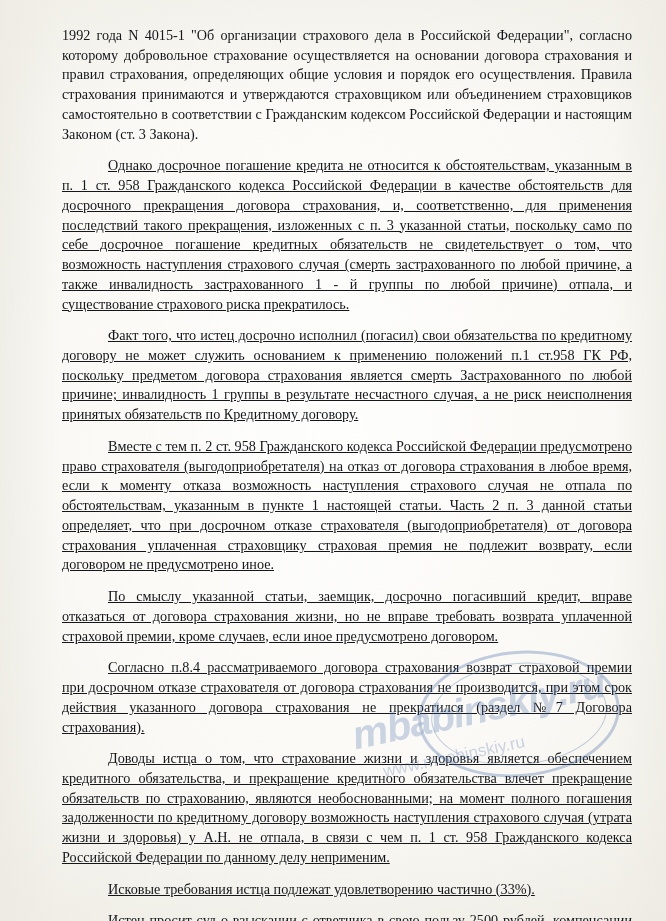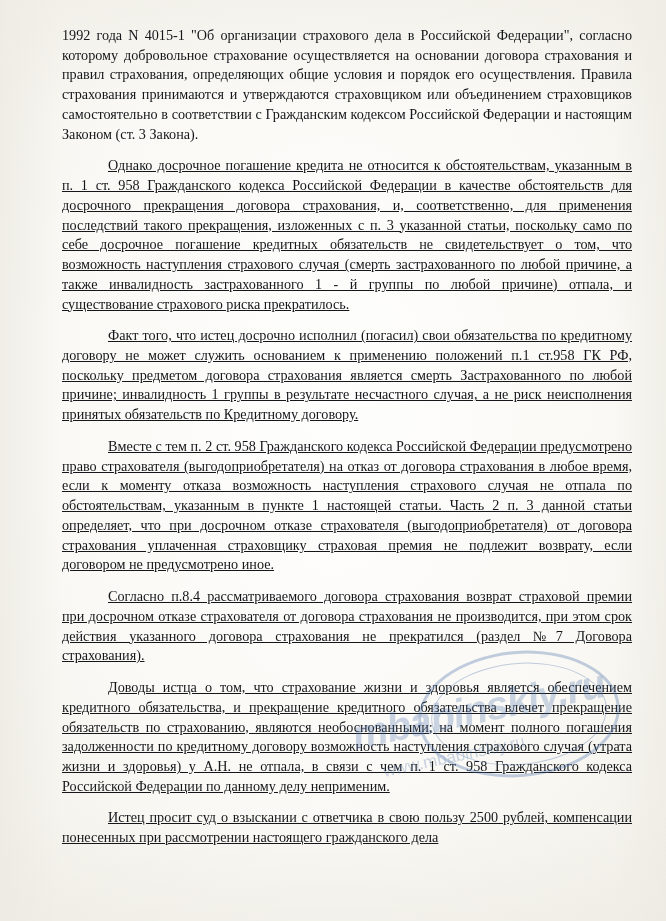--- a/index.html
+++ b/index.html
@@ -118,22 +118,24 @@
 
 <div id="page">
 
   <div id="paper-texture"></div>
 
   <div class="doc-body">
     <p>1992 года N 4015-1 "Об организации страхового дела в Российской Федерации", согласно которому добровольное страхование осуществляется на основании договора страхования и правил страхования, определяющих общие условия и порядок его осуществления. Правила страхования принимаются и утверждаются страховщиком или объединением страховщиков самостоятельно в соответствии с Гражданским кодексом Российской Федерации и настоящим Законом (ст. 3 Закона).</p>
     <p class="indent">Однако досрочное погашение кредита не относится к обстоятельствам, указанным в п. 1 ст. 958 Гражданского кодекса Российской Федерации в качестве обстоятельств для досрочного прекращения договора страхования, и, соответственно, для применения последствий такого прекращения, изложенных с п. 3 указанной статьи, поскольку само по себе досрочное погашение кредитных обязательств не свидетельствует о том, что возможность наступления страхового случая (смерть застрахованного по любой причине, а также инвалидность застрахованного 1 - й группы по любой причине) отпала, и существование страхового риска прекратилось.</p>
     <p class="indent">Факт того, что истец досрочно исполнил (погасил) свои обязательства по кредитному договору не может служить основанием к применению положений п.1 ст.958 ГК РФ, поскольку предметом договора страхования является смерть Застрахованного по любой причине; инвалидность 1 группы в результате несчастного случая, а не риск неисполнения принятых обязательств по Кредитному договору.</p>
     <p class="indent">Вместе с тем п. 2 ст. 958 Гражданского кодекса Российской Федерации предусмотрено право страхователя (выгодоприобретателя) на отказ от договора страхования в любое время, если к моменту отказа возможность наступления страхового случая не отпала по обстоятельствам, указанным в пункте 1 настоящей статьи. Часть 2 п. 3 данной статьи определяет, что при досрочном отказе страхователя (выгодоприобретателя) от договора страхования уплаченная страховщику страховая премия не подлежит возврату, если договором не предусмотрено иное.</p>
+    <p class="indent">По смыслу указанной статьи, заемщик, досрочно погасивший кредит, вправе отказаться от договора страхования жизни, но не вправе требовать возврата уплаченной страховой премии, кроме случаев, если иное предусмотрено договором.</p>
     <p class="indent">Согласно п.8.4 рассматриваемого договора страхования возврат страховой премии при досрочном отказе страхователя от договора страхования не производится, при этом срок действия указанного договора страхования не прекратился (раздел №7 Договора страхования).</p>
     <p class="indent">Доводы истца о том, что страхование жизни и здоровья является обеспечением кредитного обязательства, и прекращение кредитного обязательства влечет прекращение обязательств по страхованию, являются необоснованными; на момент полного погашения задолженности по кредитному договору возможность наступления страхового случая (утрата жизни и здоровья) у А.Н. не отпала, в связи с чем п. 1 ст. 958 Гражданского кодекса Российской Федерации по данному делу неприменим.</p>
+    <p class="indent">Исковые требования истца подлежат удовлетворению частично (33%).</p>
     <p class="indent">Истец просит суд о взыскании с ответчика в свою пользу 2500 рублей, компенсации понесенных при рассмотрении настоящего гражданского дела</p>
   </div>
 
   <div id="watermark">
     <div class="seal"></div>
     <div class="wm-text">mbabinskiy.ru</div>
     <div class="wm-sub">www.mbabinskiy.ru</div>
   </div>
 
 </div>

